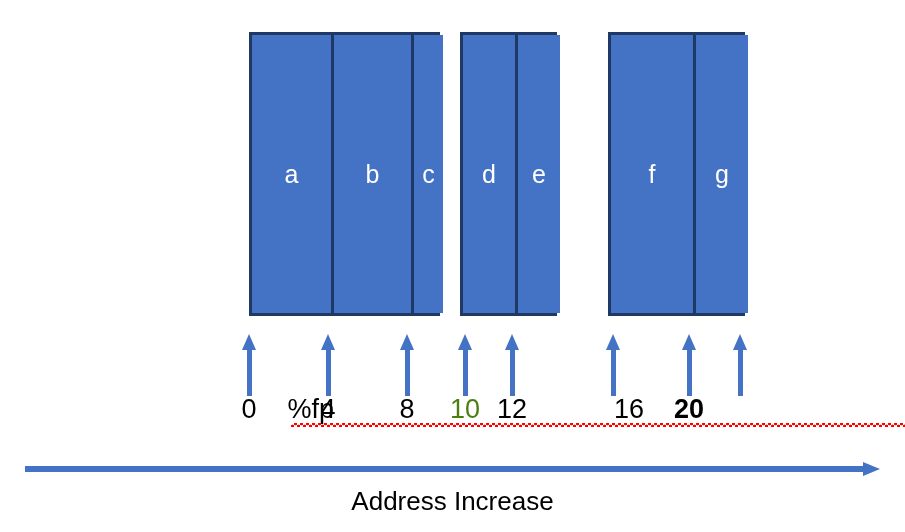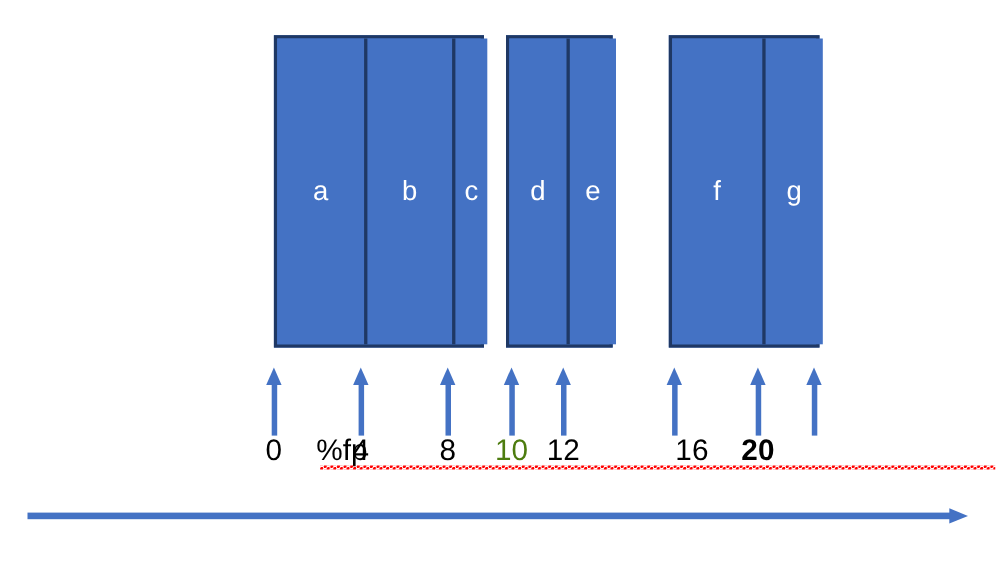--- a/index.html
+++ b/index.html
@@ -214,14 +214,15 @@
         <div class="head"></div>
         <div class="shaft"></div>
       </div>
       <div class="tick-label misspelled" style="top: 396px; left: 287.5px;">%fp<span class="misspell-underline" style="width: 899px;"></span></div>
     </div>
 
   <div id="axis-arrow">
     <div class="axis-shaft"></div>
     <div class="axis-head"></div>
   </div>
+  <div id="axis-caption">Address Increase</div>
 
 </div>
 
 </body></html>

